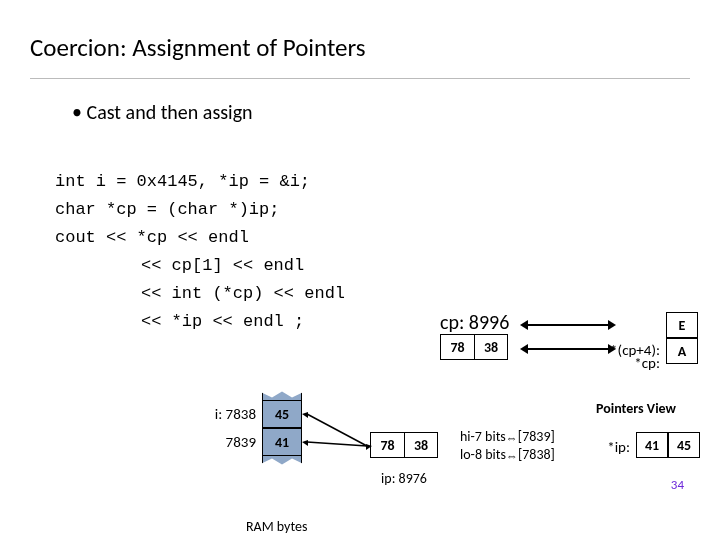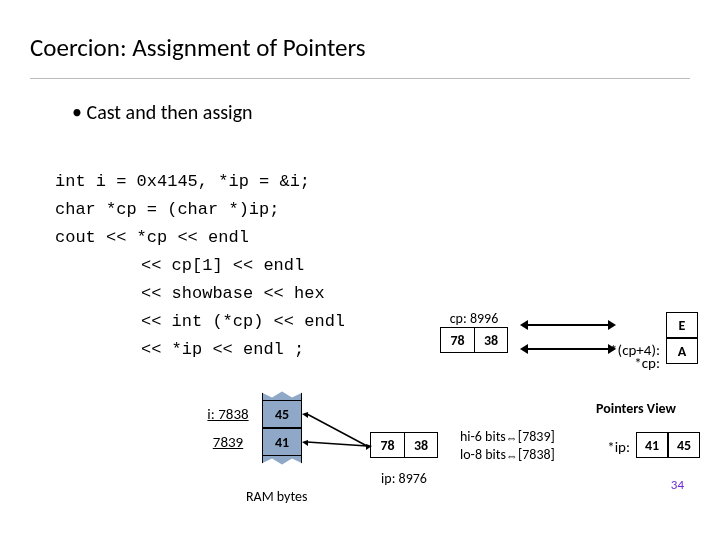--- a/index.html
+++ b/index.html
@@ -45,50 +45,50 @@
     white-space: pre;
   }
   .code .cout-cont { padding-left: 86px; display: block; }
   .ram {
     position: absolute;
     left: 200px;
     top: 388px;
     font-family: Calibri, sans-serif;
   }
   .ram-row { display: flex; align-items: center; height: 28px; }
-  .ram-addr { font-size: 15px; width: 62px; text-align: center; padding-right: 6px; text-decoration: underline; }
+  .ram-addr { font-size: 15px; width: 62px; text-align: right; padding-right: 6px; }
   .ram-cell {
     width: 40px; height: 28px; border: 1px solid #000;
     background: #8fa8c8;
     display: flex; align-items: center; justify-content: center;
     font-size: 14px; font-weight: 600;
   }
   .ram-tear-top {
     width: 40px; height: 12px; margin-left: 62px;
     background: #8fa8c8;
     border-left: 1px solid #000; border-right: 1px solid #000;
     clip-path: polygon(0 100%, 0 40%, 25% 80%, 50% 30%, 75% 80%, 100% 40%, 100% 100%);
   }
   .ram-tear-bot {
     width: 40px; height: 12px; margin-left: 62px;
     background: #8fa8c8;
     border-left: 1px solid #000; border-right: 1px solid #000;
     clip-path: polygon(0 0, 0 60%, 25% 20%, 50% 70%, 75% 20%, 100% 60%, 100% 0);
   }
   .ram-label {
-    position: absolute; left: 246px; top: 488px;
+    position: absolute; left: 246px; top: 518px;
     font-size: 14px;
     text-align: center;
   }
   .cp-box {
     position: absolute;
     left: 440px;
     top: 310px;
   }
-  .cp-addr { font-size: 14px; text-align: center; }
+  .cp-addr { font-size: 20px; text-align: center; }
   .cp-cells { display: flex; }
   .cp-cell {
     width: 34px; height: 26px; border: 1px solid #000;
     display: flex; align-items: center; justify-content: center;
     font-size: 14px; font-weight: 600;
   }
   .cp-cell:first-child { border-right: none; }
   .ip-box {
     position: absolute;
     left: 370px;
@@ -153,21 +153,21 @@
 
 <div class="title">Coercion: Assignment of Pointers</div>
 <div class="title-underline"></div>
 
 <div class="bullet">• Cast and then assign</div>
 
 <div class="code">
 <span>int i = 0x4145, *ip = &amp;i;</span>
 <span>char *cp = (char *)ip;</span>
 <span>cout &lt;&lt; *cp &lt;&lt; endl</span>
-<span class="cout-cont">&lt;&lt; cp[1] &lt;&lt; endl</span><span class="cout-cont">&lt;&lt; showbase &lt;&lt; hex</span><span class="cout-cont">&lt;&lt; int (*cp) &lt;&lt; endl</span><span class="cout-cont">&lt;&lt; *ip &lt;&lt; endl ;</span></div>
+<span class="cout-cont">&lt;&lt; cp[1] &lt;&lt; endl</span><span class="cout-cont">&lt;&lt; int (*cp) &lt;&lt; endl</span><span class="cout-cont">&lt;&lt; *ip &lt;&lt; endl ;</span></div>
 
 <div class="ram">
   <div class="ram-tear-top"></div>
   <div class="ram-row">
     <div class="ram-addr">i: 7838</div>
     <div class="ram-cell">45</div>
   </div>
   <div class="ram-row">
     <div class="ram-addr">7839</div>
     <div class="ram-cell">41</div>
@@ -194,21 +194,21 @@
 
 <div class="biarrow" style="left:528px; top:324px; width:80px;"></div>
 <div class="biarrow" style="left:528px; top:348px; width:80px;"></div>
 
 <div class="deref-label" style="left:610px; top:315px; width:50px;margin-top:39px;">*cp:</div>
 <div class="result-cell" style="left:666px; top:312px;">E</div>
 <div class="deref-label" style="left:590px; top:341px; width:70px;">*(cp+4):</div>
 <div class="result-cell" style="left:666px; top:338px;">A</div>
 
 <div class="bitlabel" style="left:460px; top:428px;">
-  <span class="s">hi-6 bits</span><span class="arrsym">⇔</span><span class="s">[7839]</span>
+  <span class="s">hi-7 bits</span><span class="arrsym">⇔</span><span class="s">[7839]</span>
 </div>
 <div class="bitlabel" style="left:460px; top:446px;">
   <span class="s">lo-8 bits</span><span class="arrsym">⇔</span><span class="s">[7838]</span>
 </div>
 
 <div class="deref-label" style="left:586px; top:438px; width:44px;">*ip:</div>
 <div class="result-cell" style="left:636px; top:432px;">41</div>
 <div class="result-cell" style="left:668px; top:432px;">45</div>
 
 <div class="logical-view">Pointers View</div>

